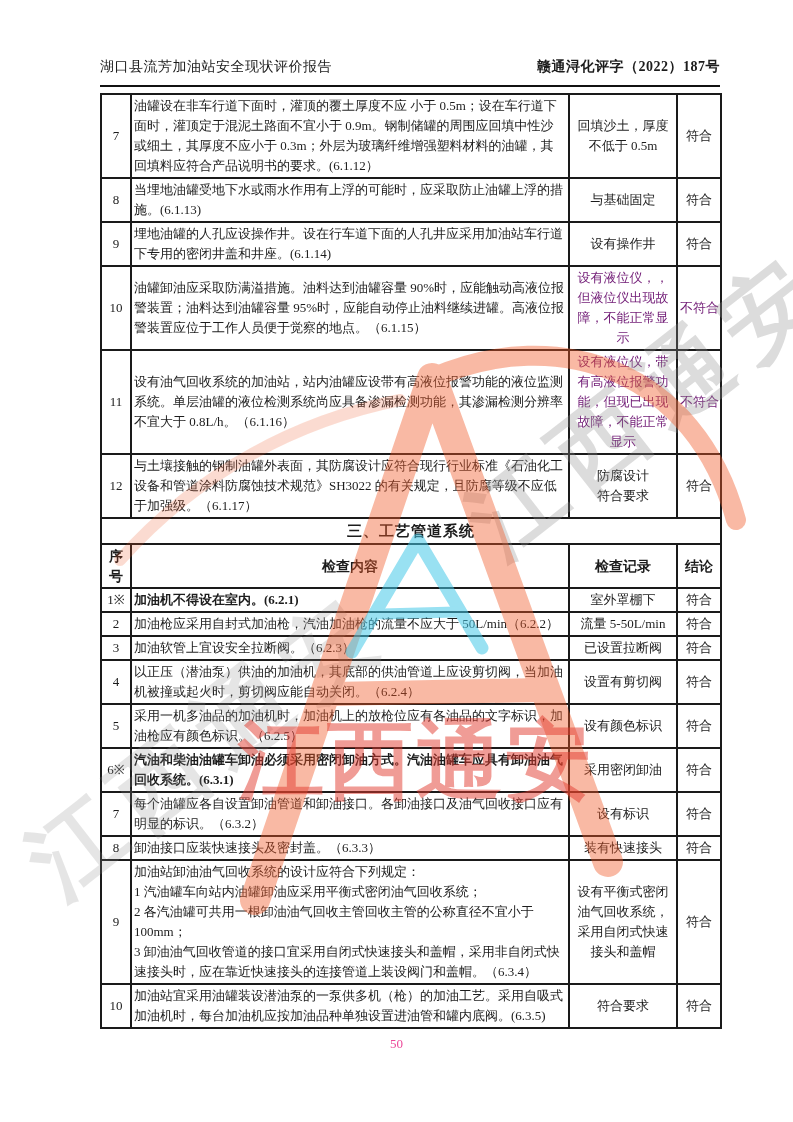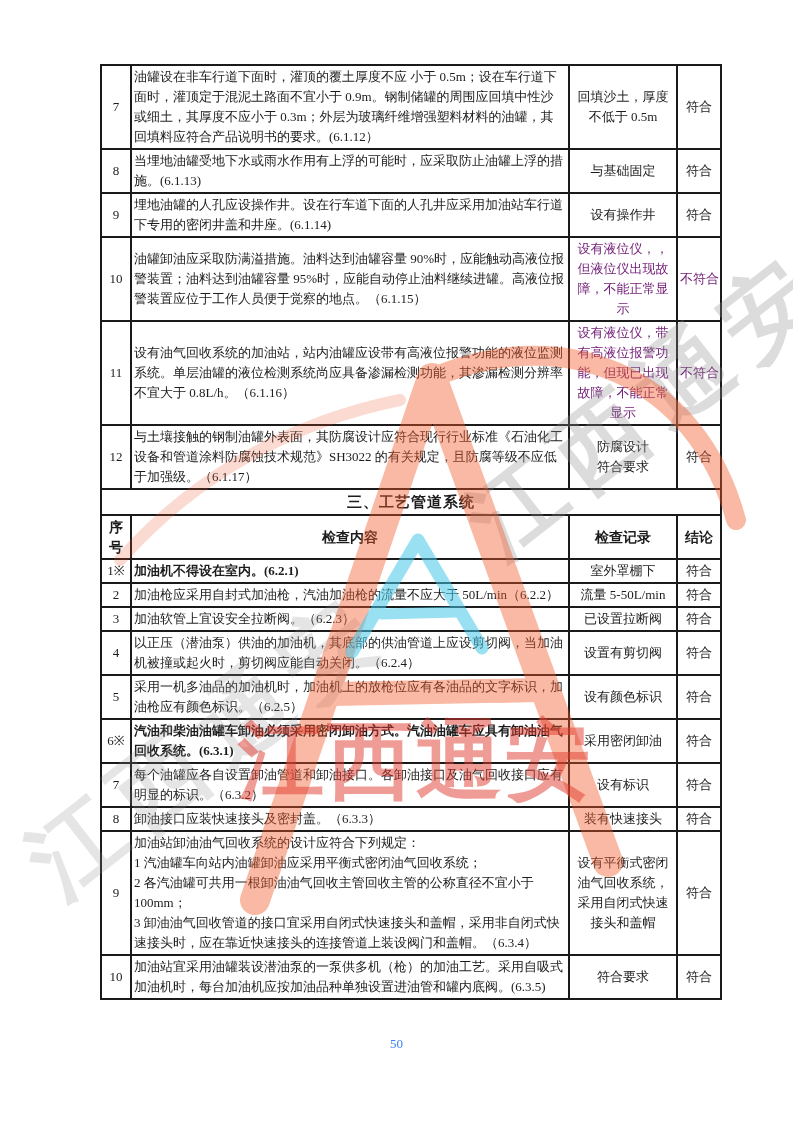--- a/index.html
+++ b/index.html
@@ -47,33 +47,37 @@
     text-align:center;font-weight:bold;font-size:15px;
     height:22px;letter-spacing:1px;border-radius:11px;
   }
   .head-row th{
     font-weight:bold;text-align:center;font-size:14px;height:20px;
     font-family:"Liberation Sans","DejaVu Sans",sans-serif;
   }
   
   .page-footer{
     position:absolute;left:0;right:0;top:1036px;
-    text-align:center;font-size:13px;color:#3b82f6;
+    text-align:center;font-size:13px;color:#ec4899;
   }
   
   .wm{
     position:absolute;inset:0;width:793px;height:1122px;
     pointer-events:none;z-index:6;
   }
 </style>
 </head>
 <body>
 
 <div class="page">
 
+  <div class="doc-header">
+    <span class="hl">湖口县流芳加油站安全现状评价报告</span>
+    <span class="hr">赣通浔化评字（2022）187号</span>
+  </div>
 
   <div class="table-clip">
   <table class="doc-table">
     <colgroup>
           <col style="width:30px">
           <col style="width:438px">
           <col style="width:108px">
           <col style="width:44px">
         </colgroup>
 

